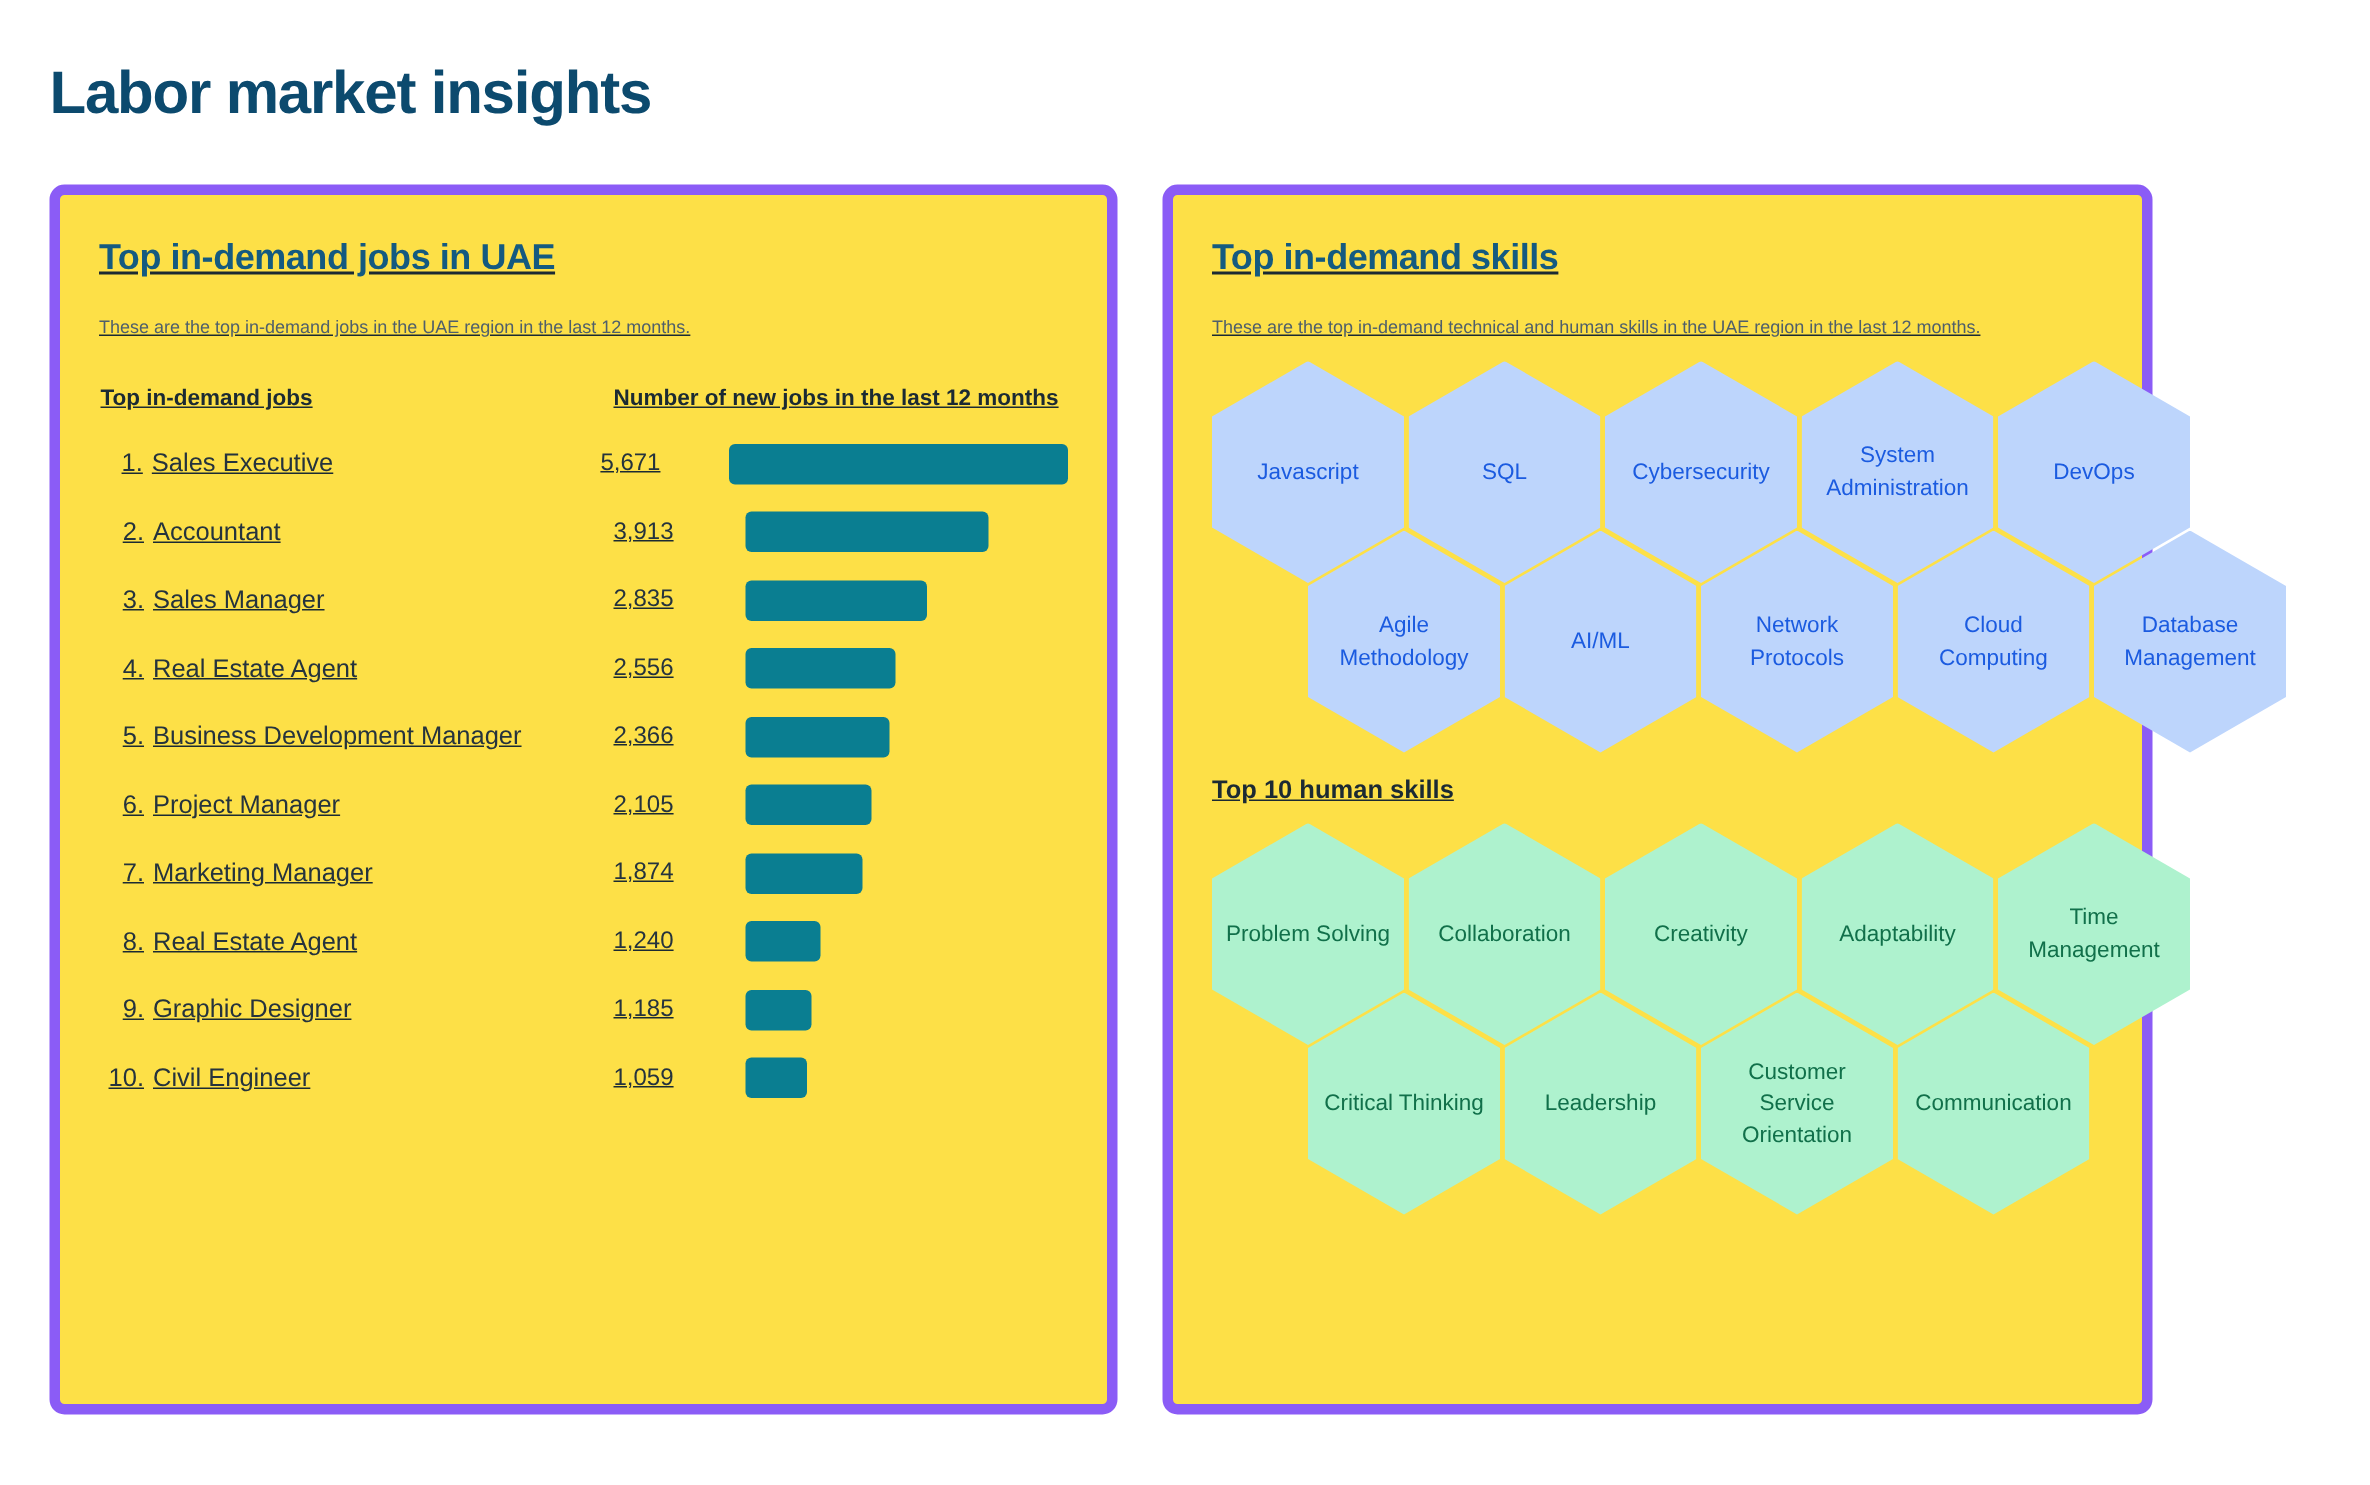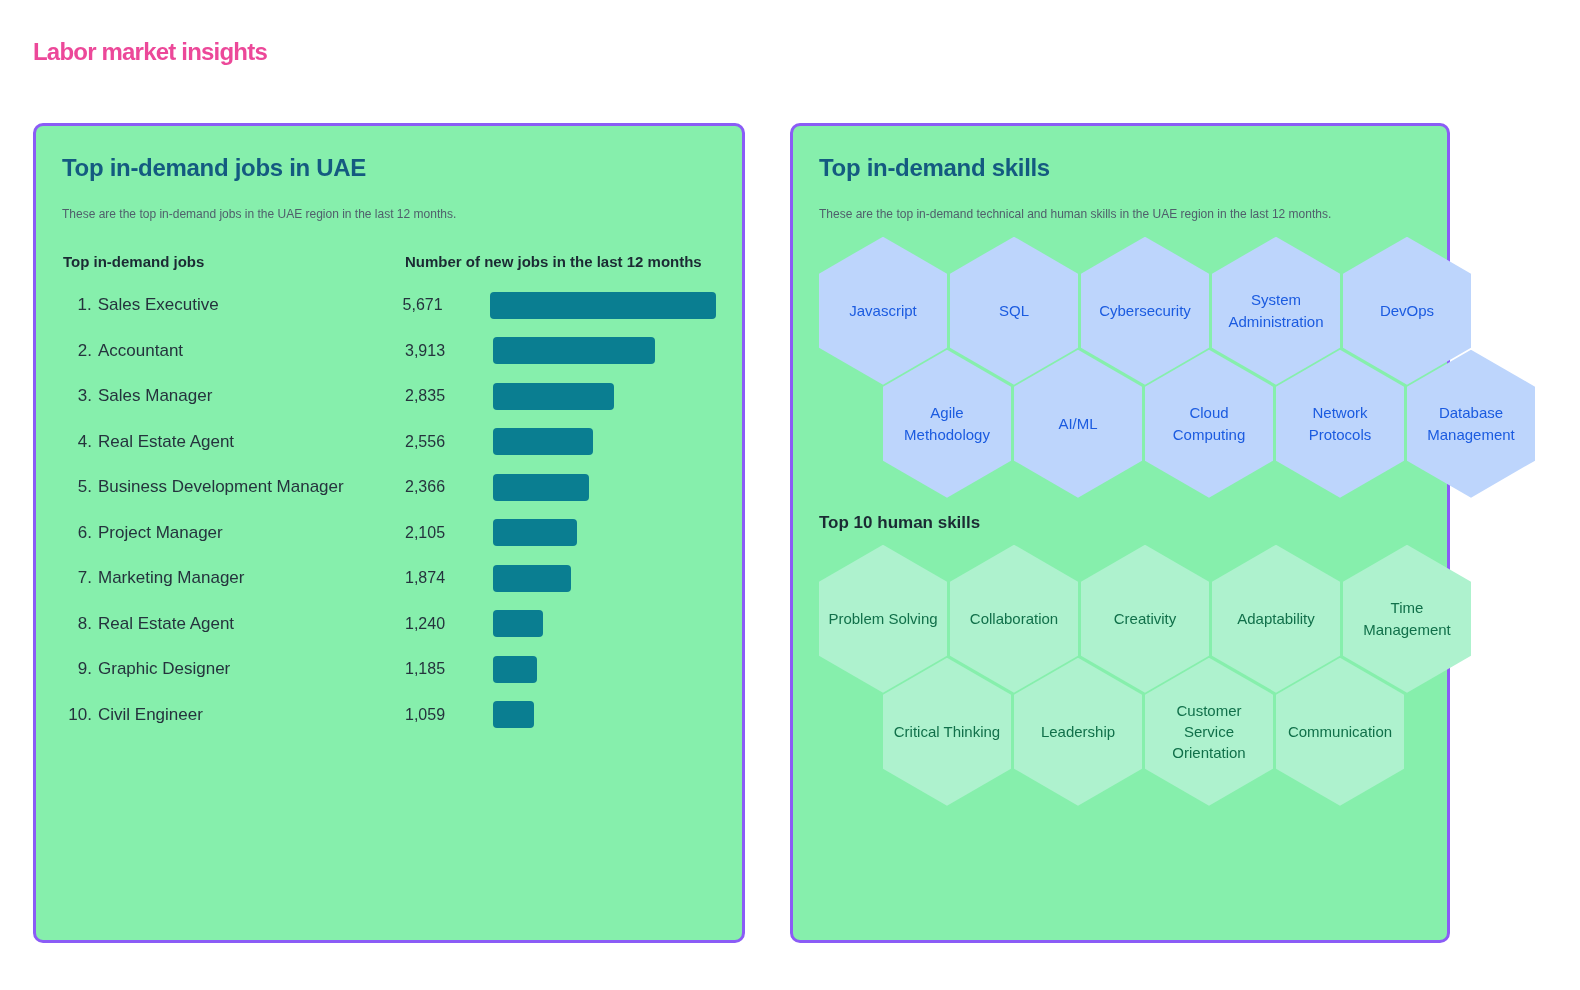--- a/index.html
+++ b/index.html
@@ -10,45 +10,46 @@
     font-family: "Liberation Sans", sans-serif;
     color: #1b2a33;
     overflow: hidden;
   }
   .page { position: relative; width: 1580px; height: 990px; padding: 0; }
 
   .page-title {
     position: absolute;
     left: 33px;
     top: 38px;
-    font-size: 24px;
+    font-size: 40px;
     font-weight: 700;
     letter-spacing: -0.8px;
-    color: #ec4899;
+    color: #0c4a6e;
     line-height: 1.2;
   }
 
   .cards {
     position: absolute;
     left: 33px;
     top: 123px;
     width: 1514px;
     height: 820px;
     display: flex;
     gap: 30px;
   }
 
   .card {
-    background: #86efac;
-    border: 3px solid #8b5cf6;
+    background: #fde047;
+    border: 7px solid #8b5cf6;
     border-radius: 10px;
     position: relative;
+    text-decoration: underline;
   }
   .card-left { width: 712px; padding: 28px 26px 0 26px; }
-  .card-right { width: 660px; padding: 28px 26px 0 26px; margin-left: 15px; }
+  .card-right { width: 660px; padding: 28px 26px 0 26px; }
 
   .card-title {
     font-size: 24px;
     font-weight: 700;
     color: #145a80;
     letter-spacing: -0.3px;
     margin-bottom: 22px;
   }
   .card-desc {
     font-size: 12px;
@@ -257,24 +258,24 @@
             </div>
           </div>
         <div class="hexrow hexrow-bottom" id="tech-row-bottom">
             <div class="hex hex-tech">
               <span>Agile Methodology</span>
             </div>
             <div class="hex hex-tech">
               <span>AI/ML</span>
             </div>
             <div class="hex hex-tech">
+              <span>Network Protocols</span>
+            </div>
+            <div class="hex hex-tech">
               <span>Cloud Computing</span>
-            </div>
-            <div class="hex hex-tech">
-              <span>Network Protocols</span>
             </div>
             <div class="hex hex-tech">
               <span>Database Management</span>
             </div>
           </div>
       </div>
 
       <h3 class="sub-head">Top 10 human skills</h3>
       <div class="hexgrid hexgrid-human">
         <div class="hexrow hexrow-top" id="human-row-top">

